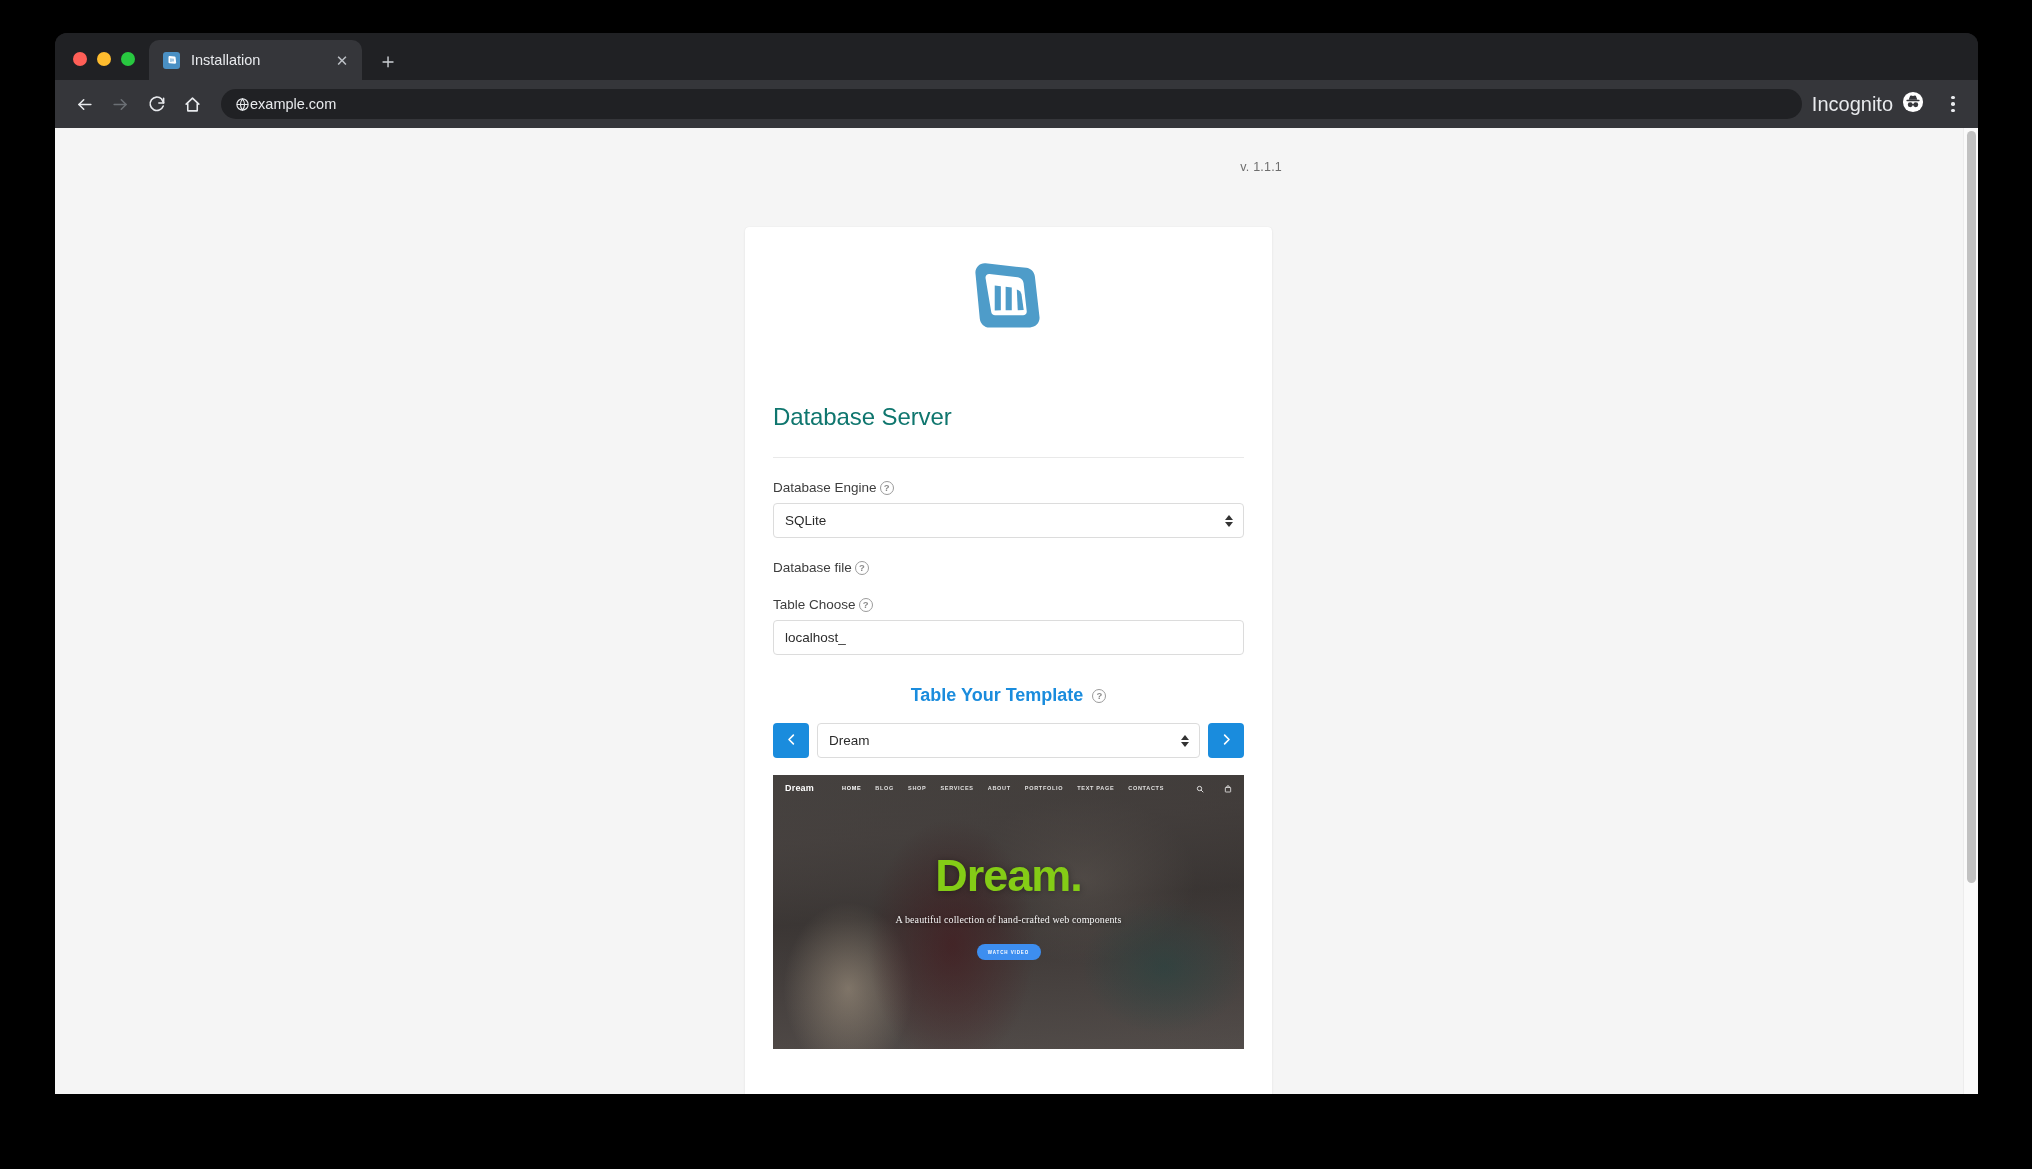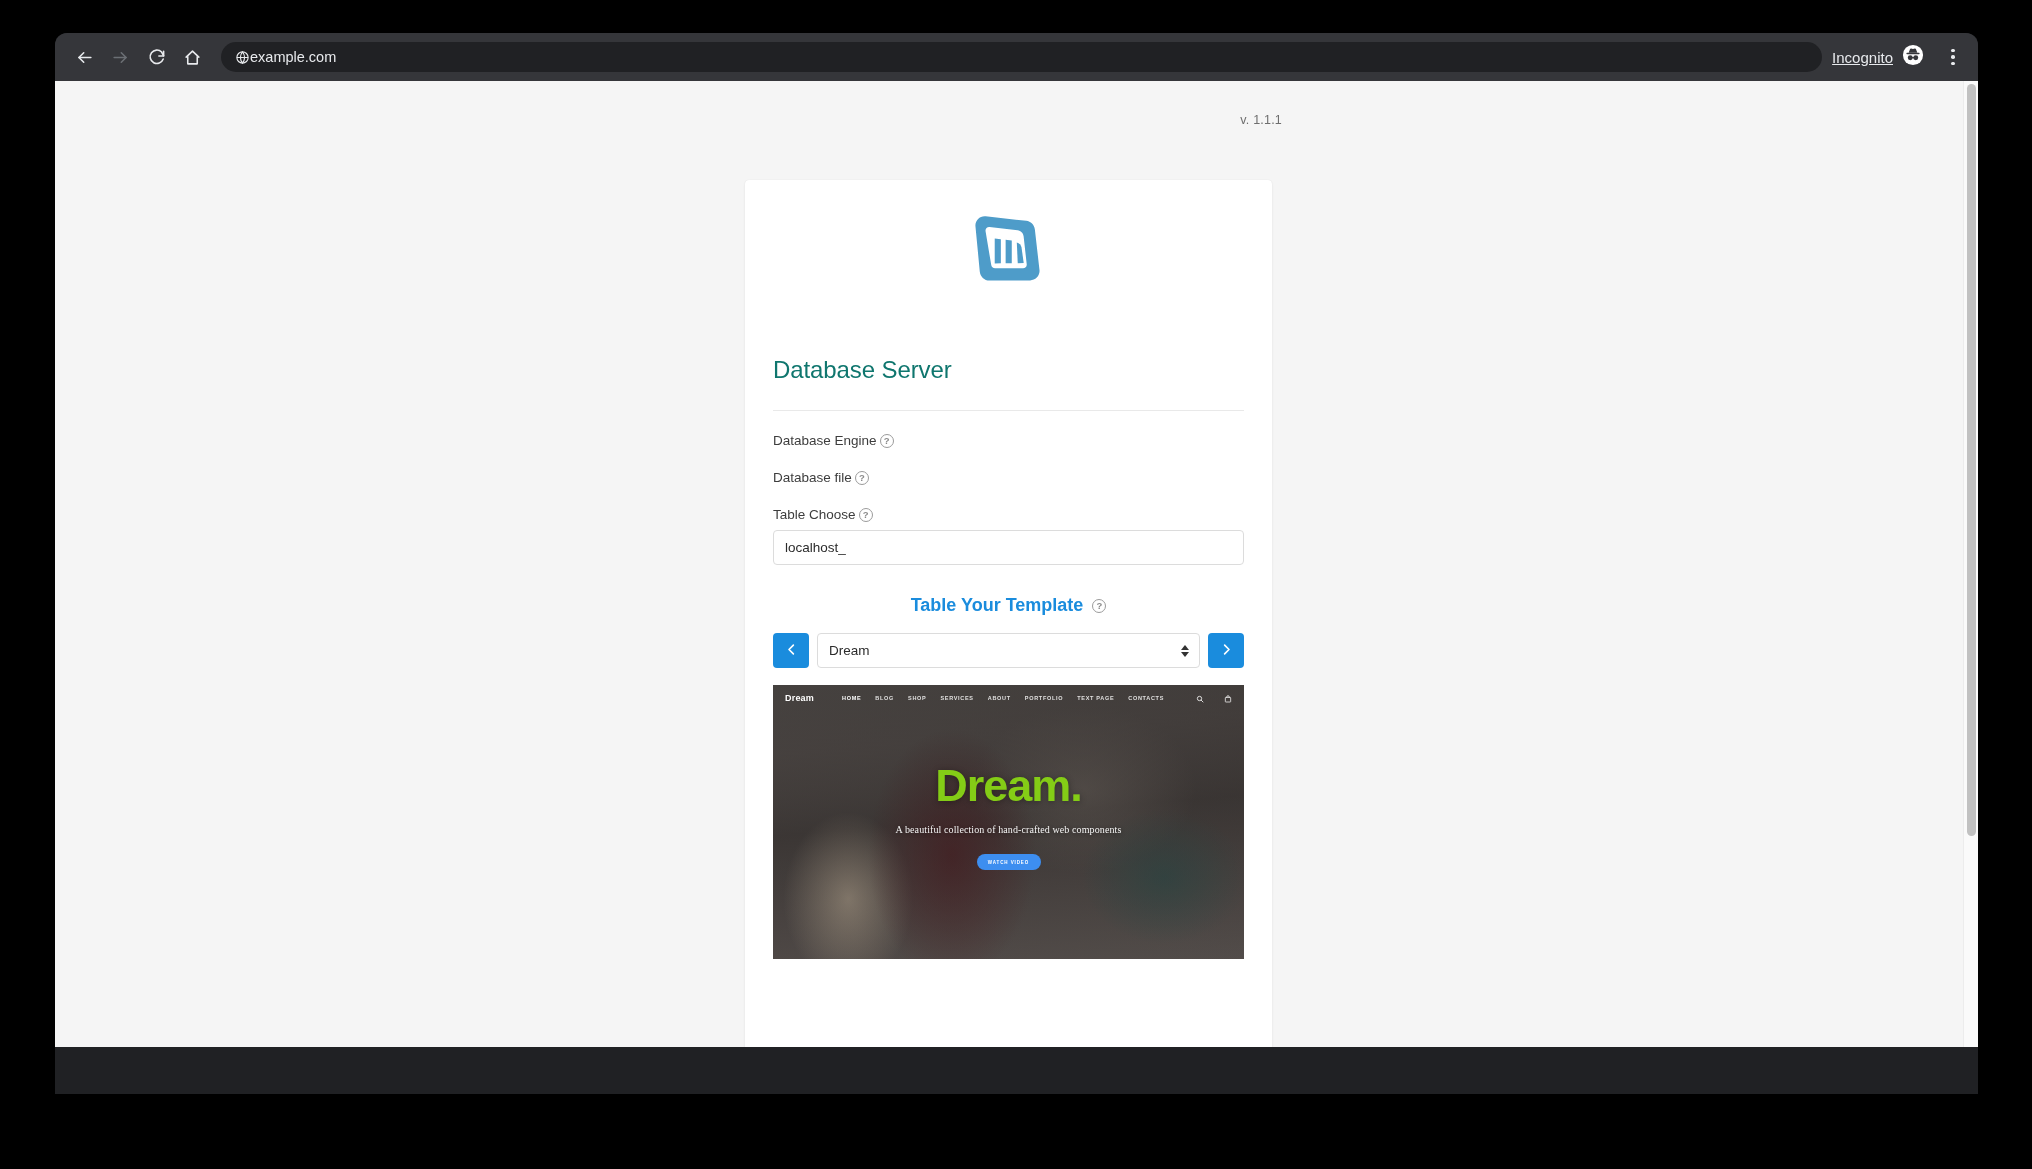--- a/index.html
+++ b/index.html
@@ -103,21 +103,21 @@
   #omnibox .site-icon { flex: 0 0 auto; display: flex; }
   #omnibox .url-text {
     color: #e8eaed; font-size: 14.5px;
     white-space: nowrap; overflow: hidden; text-overflow: ellipsis;
   }
 
   .incognito-chip {
     display: flex; align-items: center; gap: 9px;
     padding-right: 2px; flex: 0 0 auto;
   }
-  .incognito-chip .label { color: #e8eaed; font-size: 15px; text-decoration: underline; }
+  .incognito-chip .label { color: #e8eaed; font-size: 20px; }
   .kebab {
     width: 30px; height: 34px; margin-left: 10px;
     display: flex; flex-direction: column; align-items: center;
     justify-content: center; gap: 3px; flex: 0 0 auto;
   }
   .kebab i { width: 3.5px; height: 3.5px; border-radius: 50%; background: #e8eaed; display: block; }
 
   
   #viewport {
     position: relative;
@@ -339,20 +339,41 @@
     display: flex; align-items: center; justify-content: center;
     color: #fff; font-size: 4.5px; font-weight: 700;
     letter-spacing: 0.9px;
   }
 </style>
 </head>
 <body>
 
 <div id="browser-window">
 
+  <div id="tabstrip">
+    <div class="traffic-lights">
+      <span class="tl-dot tl-red"></span>
+      <span class="tl-dot tl-yellow"></span>
+      <span class="tl-dot tl-green"></span>
+    </div>
+
+    <div class="tab">
+      <span class="tab-favicon">
+        <svg width="12" height="12" viewBox="0 0 24 24" aria-hidden="true">
+          <path d="M5 6.2c0-1.3 1-2.4 2.3-2.3l9.8 1.1c1.1.1 2 1 2.1 2.1l1.1 9.8c.15 1.3-.95 2.4-2.25 2.35L7.3 18.6C6.1 18.55 5.1 17.6 5 16.4z" fill="#fff"></path>
+          <path d="M9 8.6v7.2l2-.25V9z" fill="#4a90c4"></path>
+          <path d="M13 9.1v6.1l2-.25V9.45z" fill="#4a90c4"></path>
+        </svg>
+      </span>
+      <span class="tab-title">Installation</span>
+      <span class="tab-close">✕</span>
+    </div>
+
+    <div class="new-tab">＋</div>
+  </div>
 
   <div id="toolbar">
     <div class="nav-btn">
       <svg width="19" height="19" viewBox="0 0 24 24" fill="none" stroke="currentColor" stroke-width="2" stroke-linecap="round" stroke-linejoin="round">
           <line x1="20" y1="12" x2="5" y2="12"></line>
           <polyline points="11 18 5 12 11 6"></polyline>
         </svg>
     </div>
     <div class="nav-btn disabled">
       <svg width="19" height="19" viewBox="0 0 24 24" fill="none" stroke="currentColor" stroke-width="2" stroke-linecap="round" stroke-linejoin="round">
@@ -423,20 +444,29 @@
 
         <div id="card-body">
 
           <h1 id="card-title">Database Server</h1>
           <div id="title-rule"></div>
 
           <div class="field">
             <div class="field-label">
               <span>Database Engine</span>
               <span class="help-icon">?</span>
+            </div>
+            <div class="select-wrap">
+              <select class="select-input">
+                <option>SQLite</option>
+              </select>
+              <span class="select-arrows">
+                  <i class="up"></i>
+                  <i class="down"></i>
+                </span>
             </div>
           </div>
 
           <div class="field">
             <div class="field-label">
               <span>Database file</span>
               <span class="help-icon">?</span>
             </div>
           </div>
 

